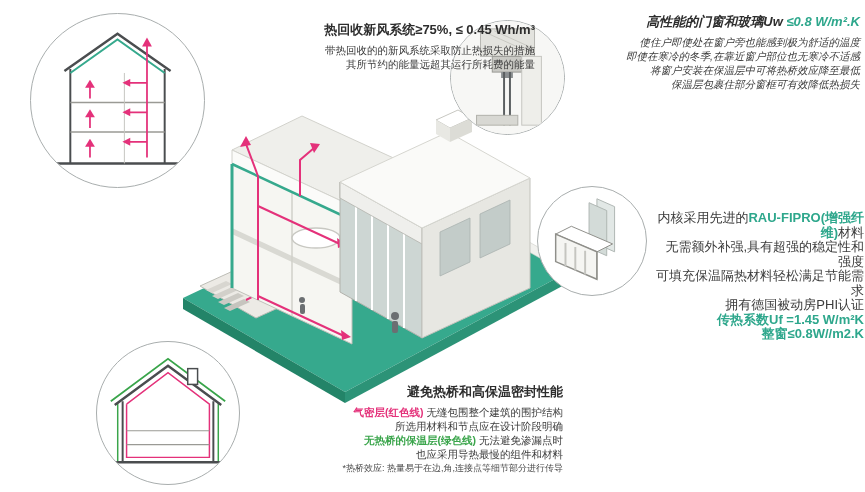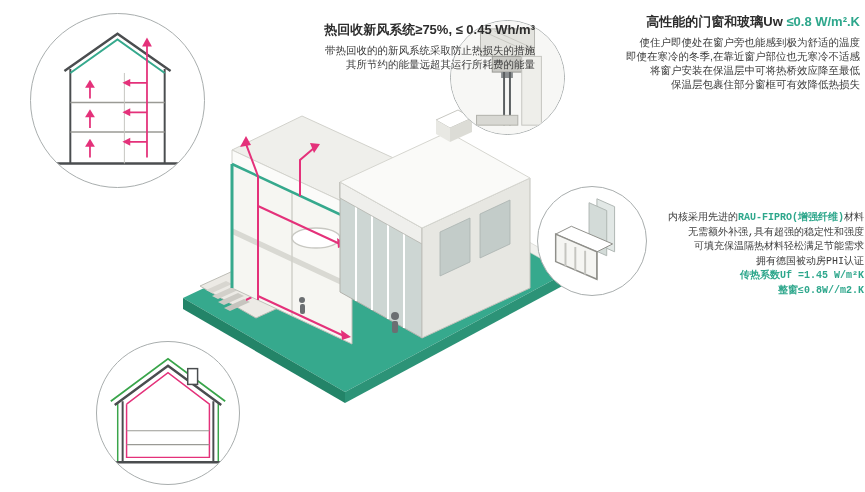--- a/index.html
+++ b/index.html
@@ -167,31 +167,39 @@
       <line x1="30" y1="104" x2="114" y2="104" stroke="#9a9a95" stroke-width="1.2"></line>
     </svg>
   </div>
 
   <div class="tb" style="left:205px;top:22px;width:330px;">
     <p class="title">热回收新风系统≥75%, ≤ 0.45 Wh/m³</p>
     <p>带热回收的的新风系统采取防止热损失的措施</p>
     <p>其所节约的能量远超其运行所耗费的能量</p>
   </div>
 
-  <div class="tb" style="left:584px;top:14px;width:276px;">
+  <div class="tb" style="left:584px;top:14px;width:276px;font-style:italic;">
     <p class="title"><span>高性能的门窗和玻璃Uw </span><span class="teal">≤0.8 W/m².K</span></p>
     <p>使住户即使处在窗户旁也能感到极为舒适的温度</p>
     <p>即使在寒冷的冬季,在靠近窗户部位也无寒冷不适感</p>
     <p>将窗户安装在保温层中可将热桥效应降至最低</p>
     <p>保温层包裹住部分窗框可有效降低热损失</p>
   </div>
 
-  <div class="tb" style="left:654px;top:211px;width:210px;font-size:10px;line-height:14.5px;font-family:Liberation Mono, monospace;">
+  <div class="tb" style="left:654px;top:211px;width:210px;font-size:13px;line-height:14.5px;">
     <p><span>内核采用先进的</span><span class="teal">RAU-FIPRO(增强纤维)</span><span>材料</span></p>
     <p>无需额外补强,具有超强的稳定性和强度</p>
     <p>可填充保温隔热材料轻松满足节能需求</p>
     <p>拥有德国被动房PHI认证</p>
     <p class="teal">传热系数Uf =1.45 W/m²K</p>
     <p class="teal">整窗≤0.8W//m2.K</p>
   </div>
 
+  <div class="tb" style="left:253px;top:384px;width:310px;">
+    <p class="title">避免热桥和高保温密封性能</p>
+    <p><span class="mag-b">气密层(红色线)</span><span> 无缝包围整个建筑的围护结构</span></p>
+    <p>所选用材料和节点应在设计阶段明确</p>
+    <p class="gap"><span class="grn-b">无热桥的保温层(绿色线)</span><span> 无法避免渗漏点时</span></p>
+    <p>也应采用导热最慢的组件和材料</p>
+    <p class="foot">*热桥效应: 热量易于在边,角,连接点等细节部分进行传导</p>
+  </div>
 
 </div>
 
 </body></html>

